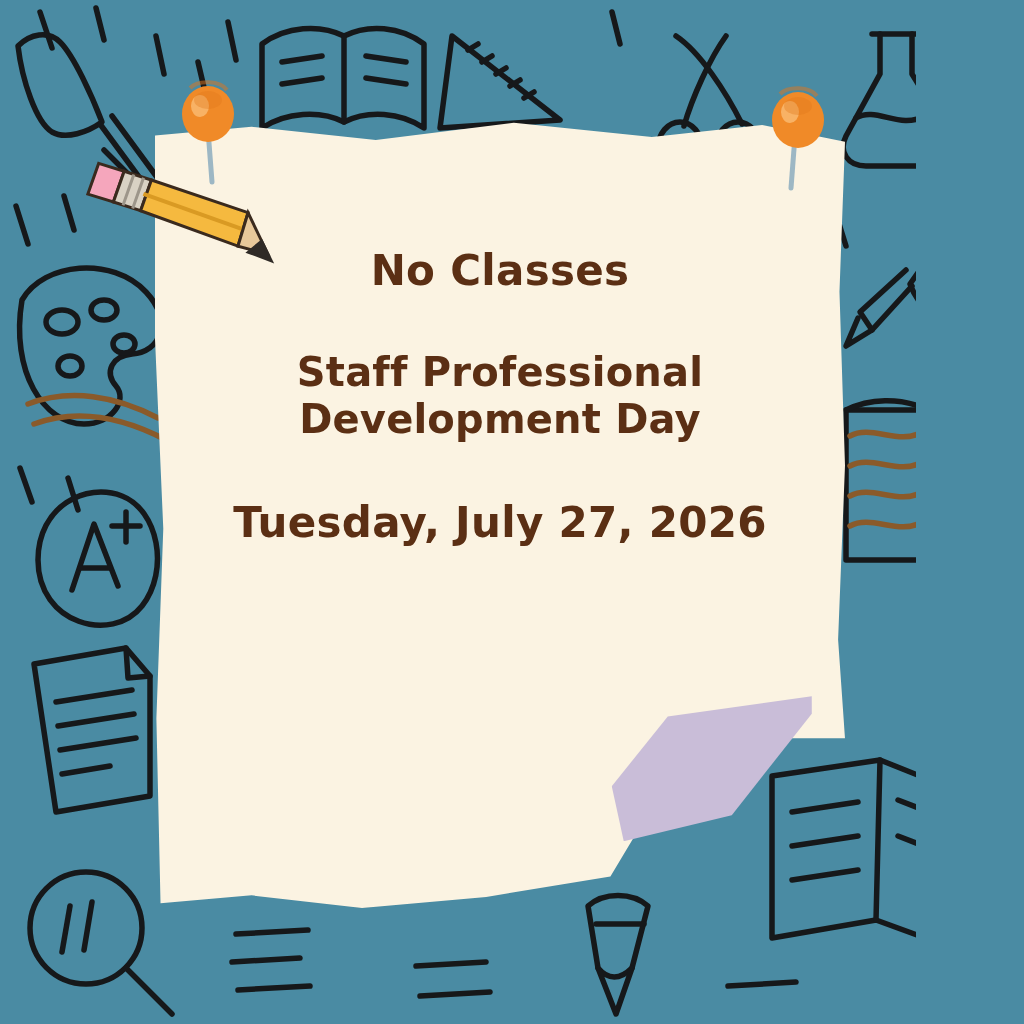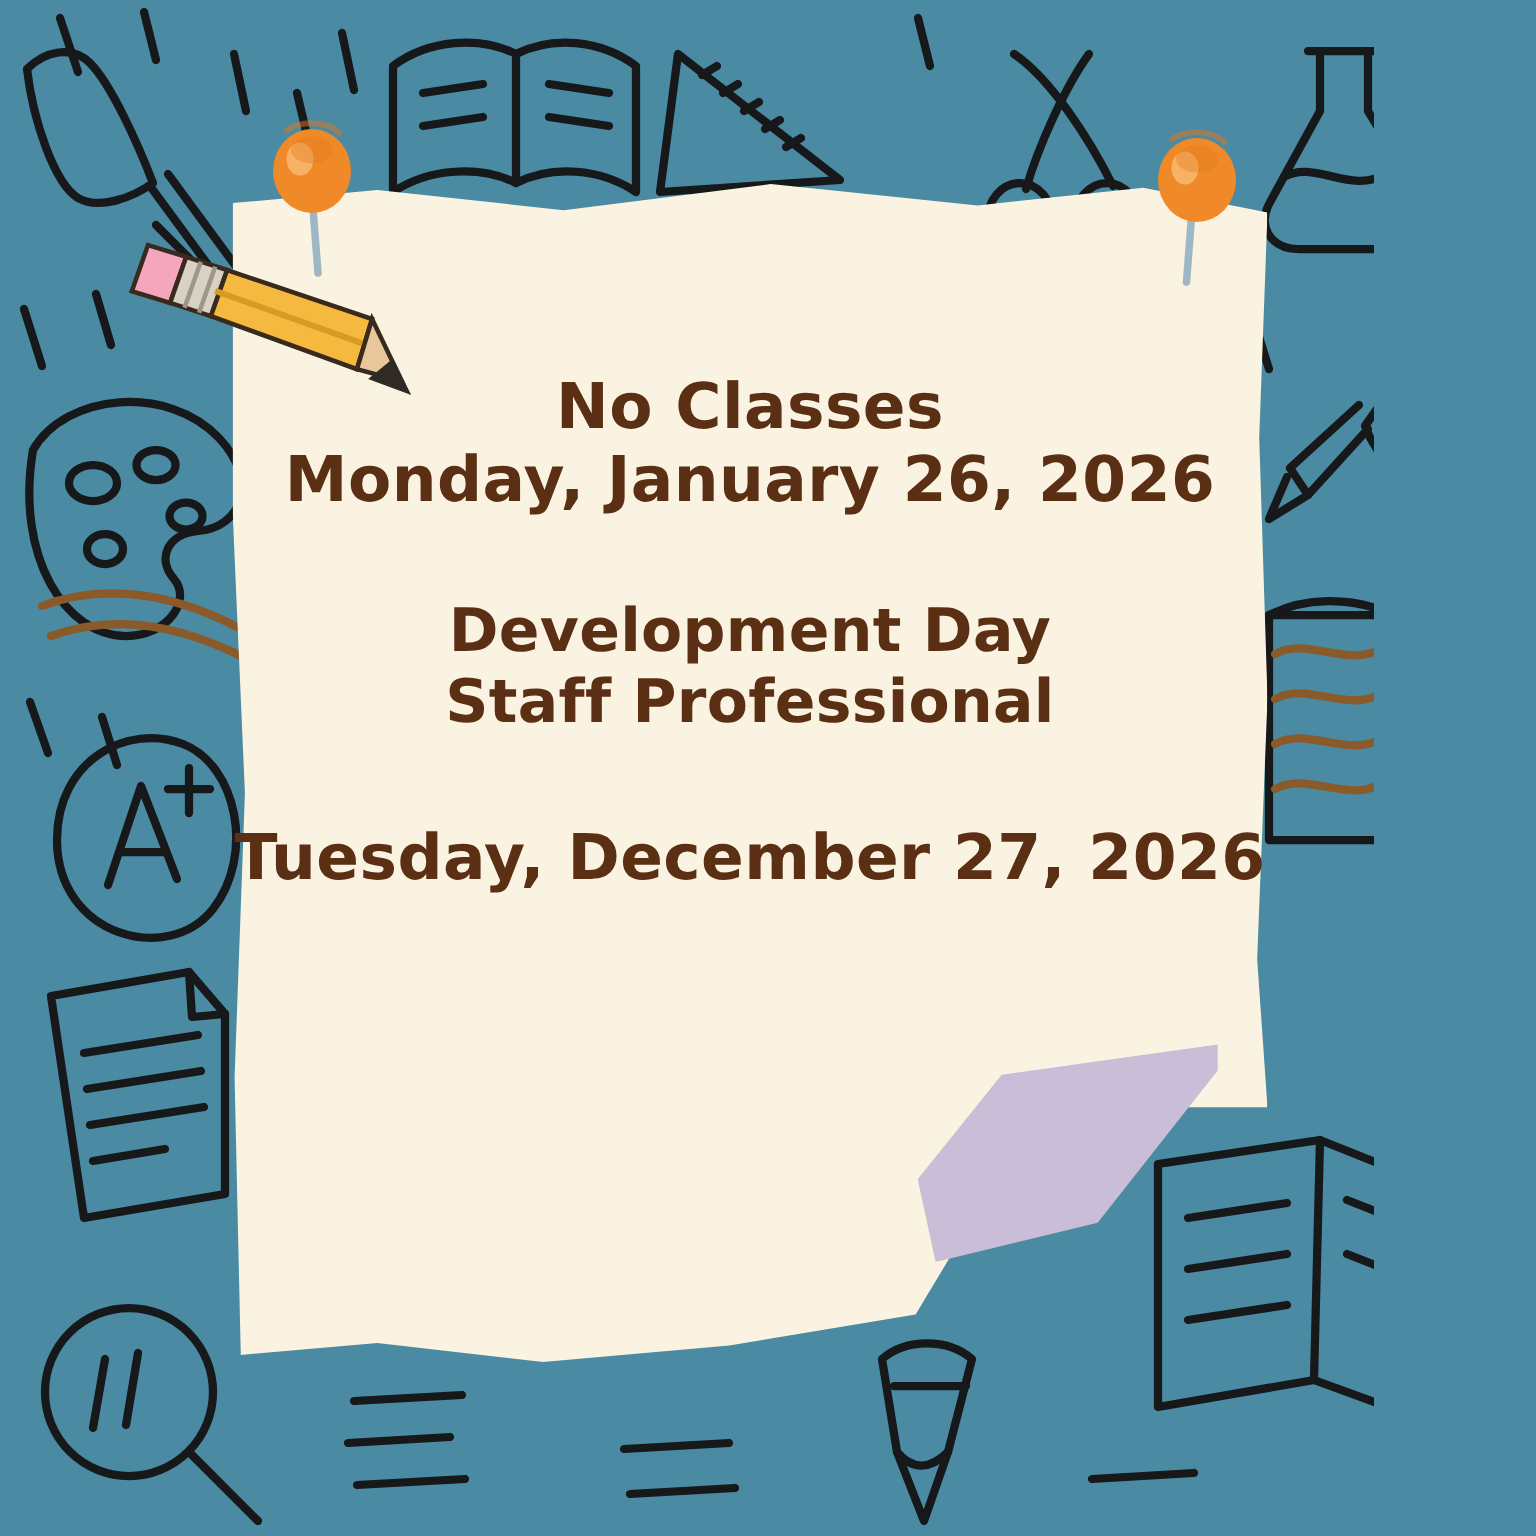--- a/index.html
+++ b/index.html
@@ -278,30 +278,29 @@
       <path d="M186 606 L196 640"></path>
     </g>
   </svg>
 
   <div id="note-wrap">
     <div id="note-paper"></div>
     <div id="note-fold"></div>
 
     <div id="note-text">
       <div class="line-lg">No Classes</div>
-      <div class="line-lg">Monday, January 26, 2026</div>
 
       <div class="gap-a"></div>
 
+      <div class="line-md">Staff Professional</div>
       <div class="line-md">Development Day</div>
-      <div class="line-md">Staff Professional</div>
 
       <div class="gap-b"></div>
 
-      <div class="line-lg">Tuesday, December 27, 2026</div>
+      <div class="line-lg">Tuesday, July 27, 2026</div>
     </div>
   </div>
 
   <svg id="pencil" viewBox="0 0 220 140" xmlns="http://www.w3.org/2000/svg">
     <g transform="rotate(30 110 70)">
 
       <path d="M8 52 L34 46 L40 78 L14 84 Z" fill="#f5a6bc" stroke="#3a2a1e" stroke-width="3"></path>
 
       <path d="M34 46 L62 40 L68 72 L40 78 Z" fill="#d9d2c4" stroke="#3a2a1e" stroke-width="3"></path>
       <path d="M44 44 L50 76" stroke="#9d968a" stroke-width="3"></path>

